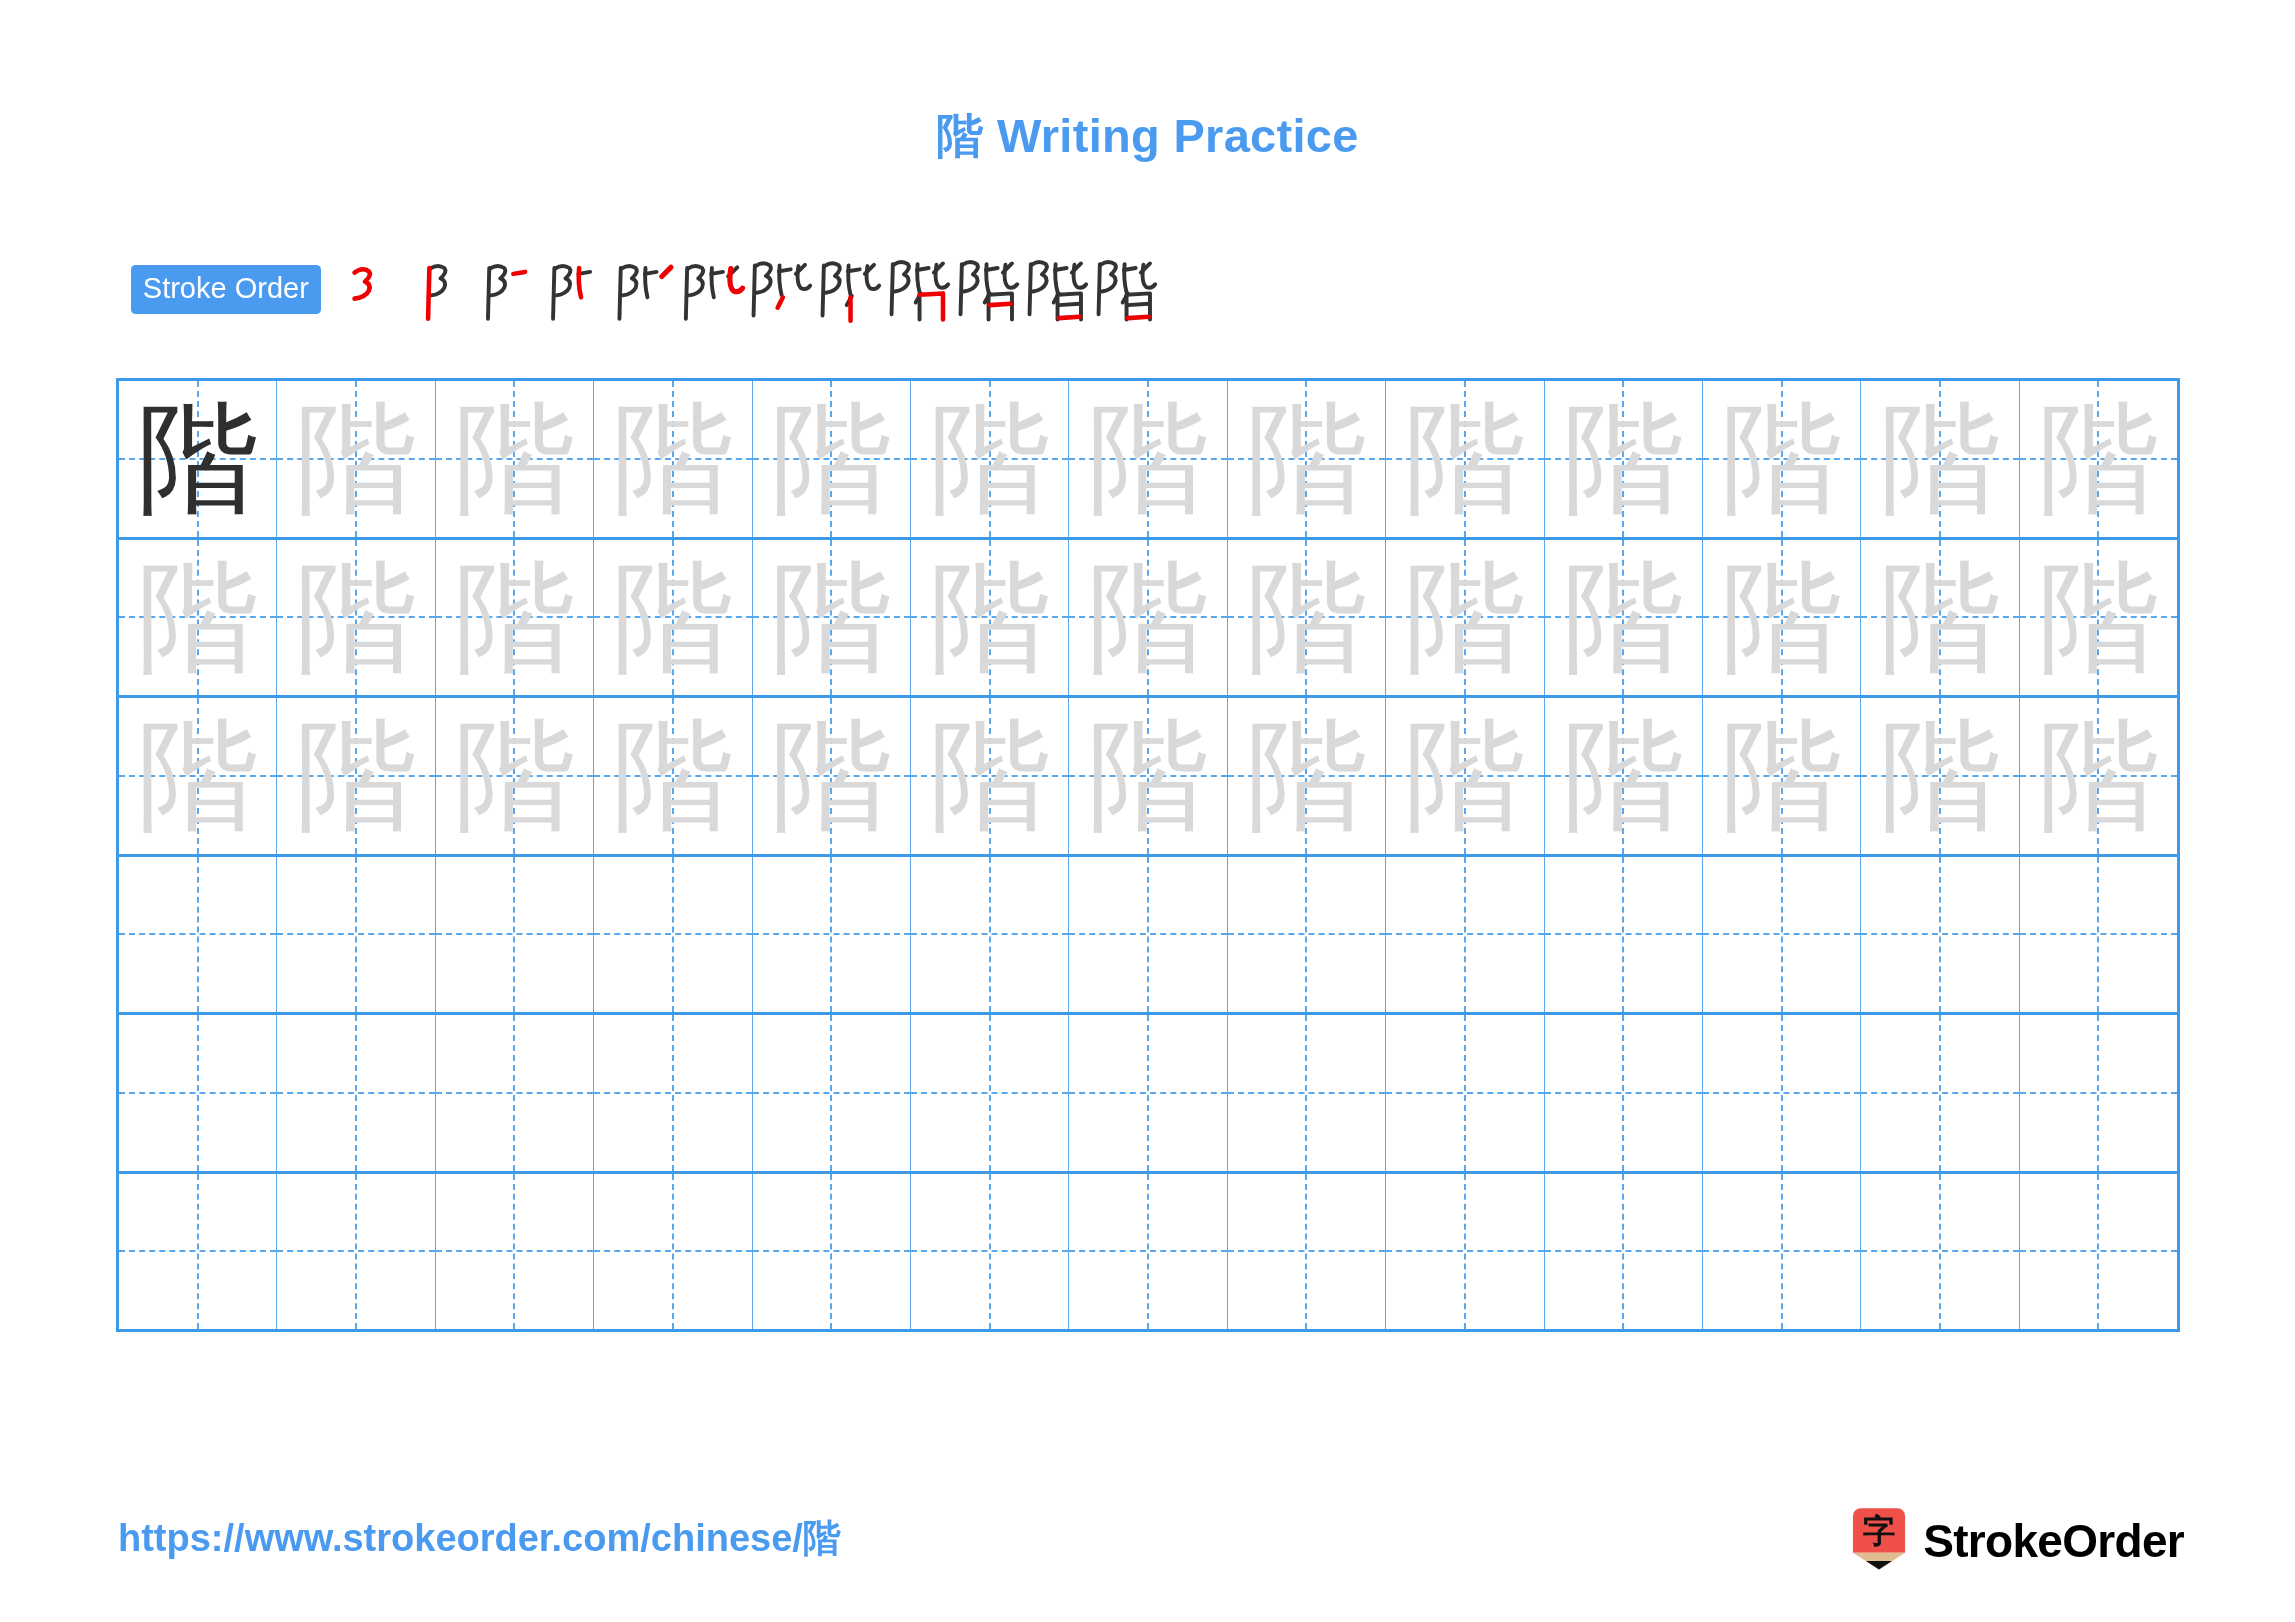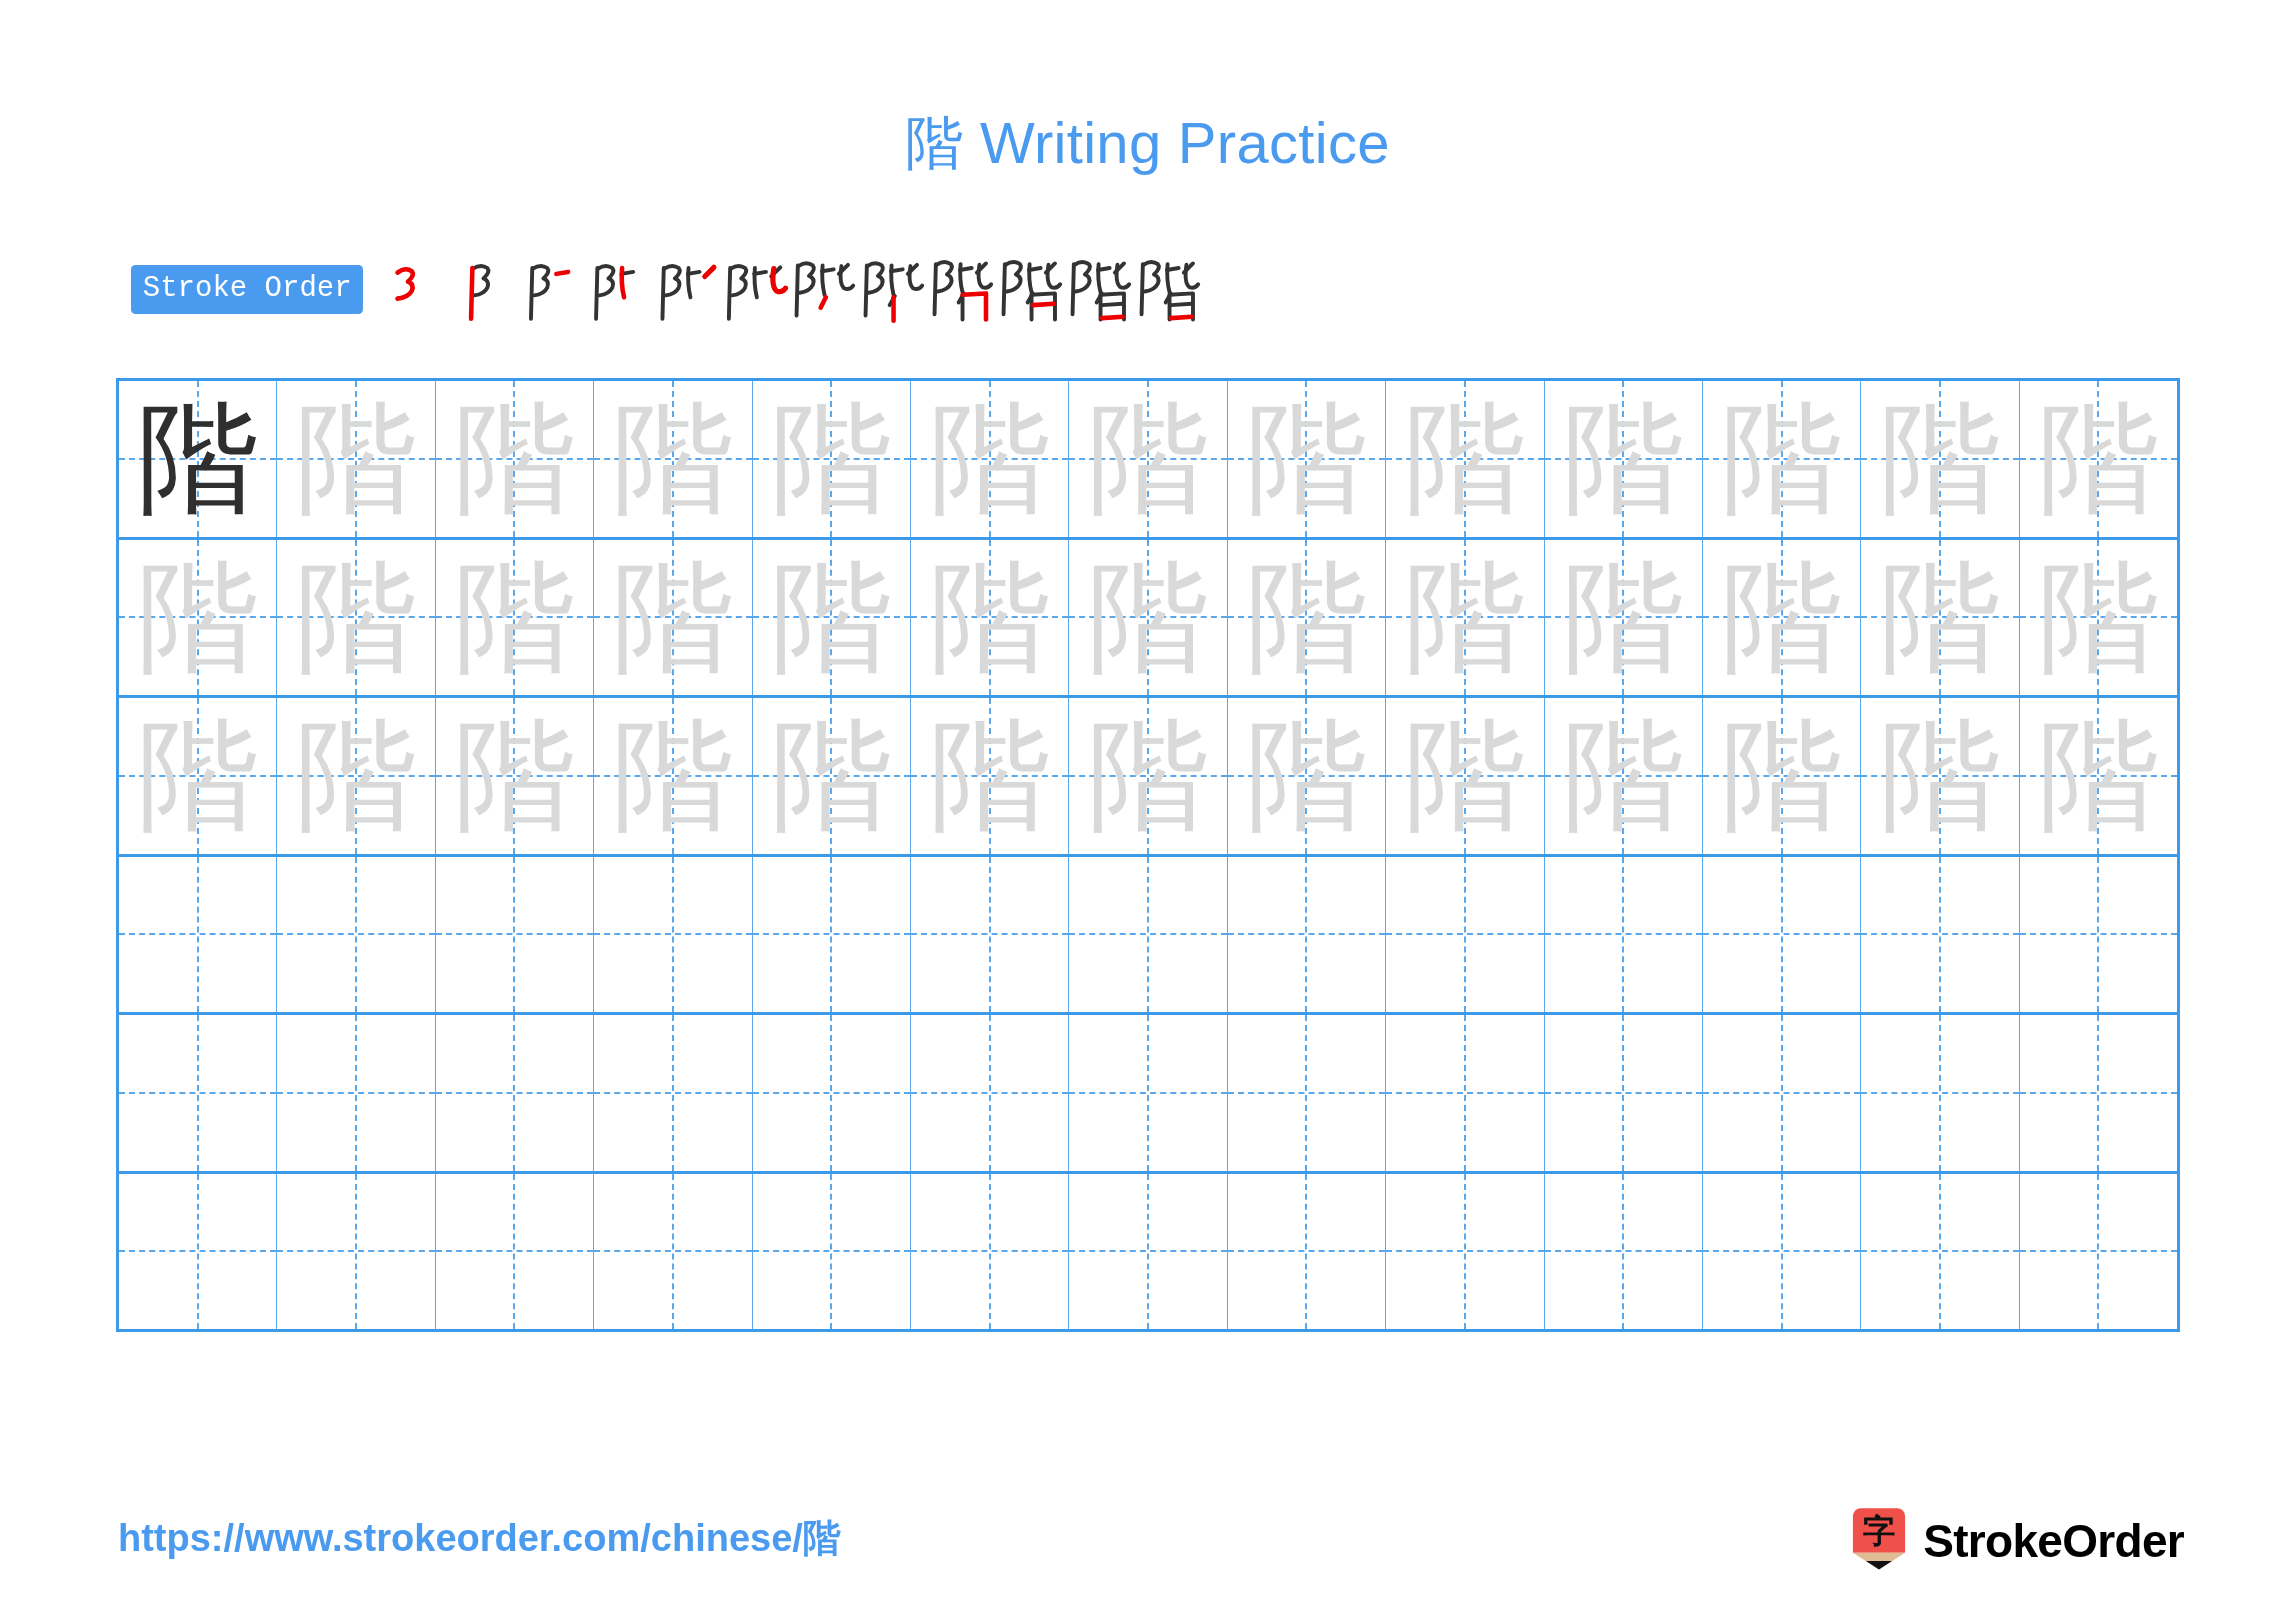--- a/index.html
+++ b/index.html
@@ -15,22 +15,22 @@
     position: relative;
   }
 
   
   .title {
     position: absolute;
     top: 105px;
     left: 0;
     width: 2295px;
     text-align: center;
-    font-size: 58px;
-    font-weight: 400;
+    font-size: 47px;
+    font-weight: 700;
     color: #4a9bf0;
     letter-spacing: 0.3px;
     white-space: nowrap;
   }
   .title .han {
     font-family: "DejaVu Sans", "Liberation Sans", sans-serif;
   }
 
   
   .stroke-row {
@@ -44,21 +44,20 @@
   .stroke-badge {
     background: #4a9bf0;
     color: #ffffff;
     font-size: 29px;
     line-height: 1;
     padding: 9.2px 11.8px 10.5px 11.8px;
     border-radius: 4.6px;
     white-space: nowrap;
     margin-right: 14.4px;
     display: inline-block;
-    font-family: Liberation Mono, monospace;
   }
   .stroke-steps {
     display: flex;
     align-items: flex-start;
   }
   .stroke-step {
     width: 69px;
     height: 79px;
     position: relative;
     flex: 0 0 69px;

